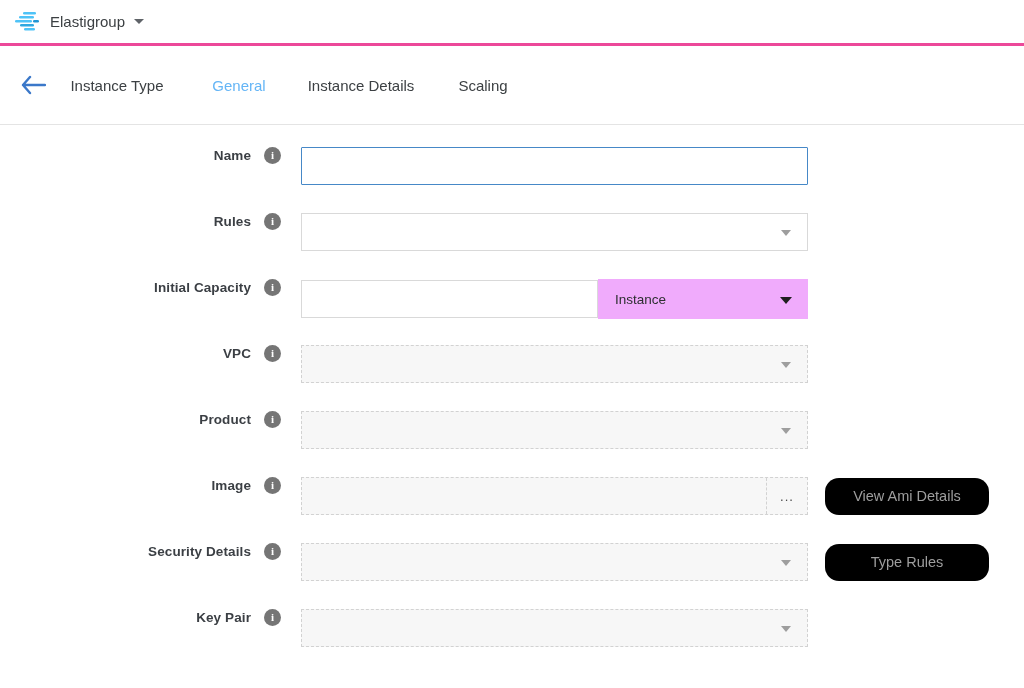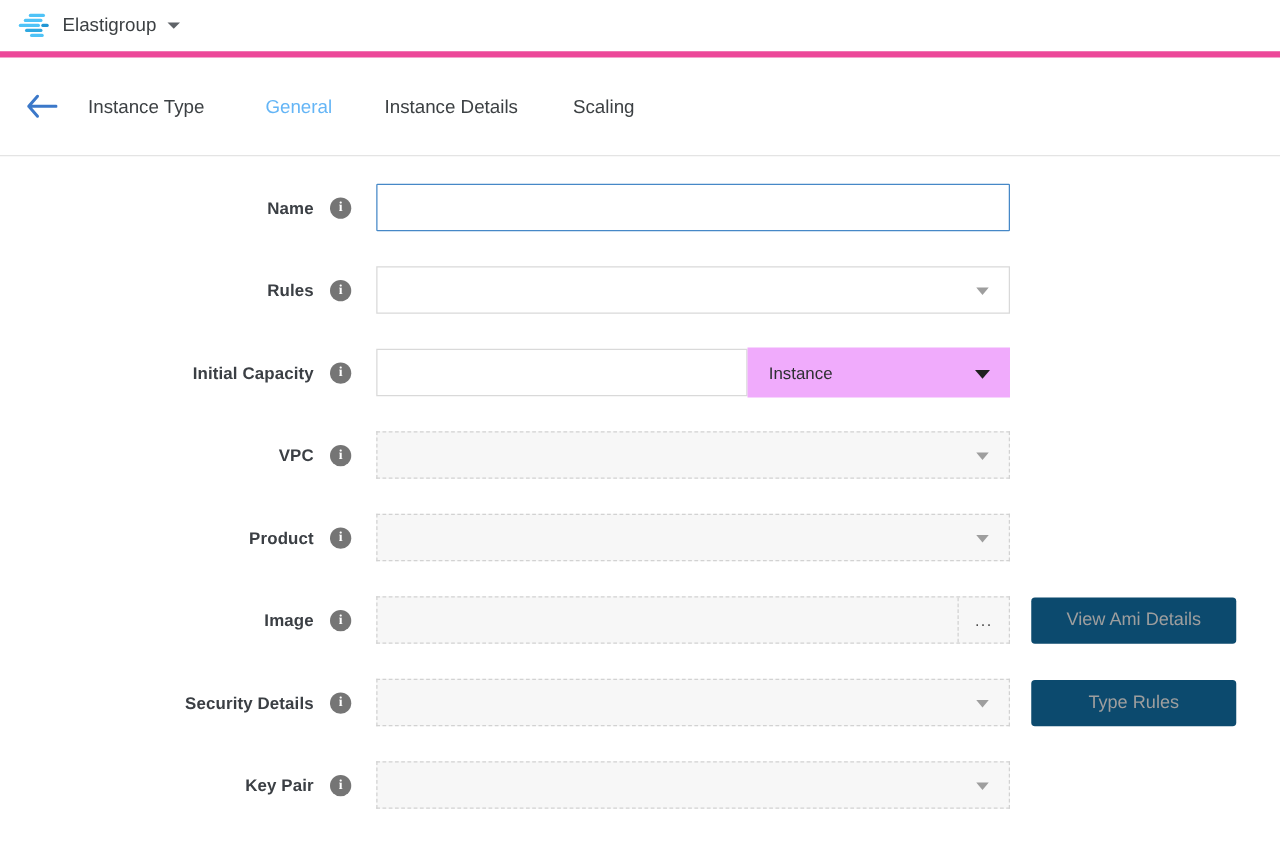--- a/index.html
+++ b/index.html
@@ -6,21 +6,21 @@
   html, body { width: 1024px; height: 688px; overflow: hidden; }
   body {
     background: #ffffff;
     font-family: "Liberation Sans", sans-serif;
     color: #3b3f44;
   }
 
   
   .topbar {
     height: 46px;
-    border-bottom: 5px solid #ec4899;
+    border-bottom: 3px solid #ec4899;
     display: flex;
     align-items: center;
     padding: 0 14px;
   }
   .brand-wrap { display: flex; align-items: center; cursor: pointer; }
   .brand-logo { width: 26px; height: 26px; }
   .brand-name { margin-left: 10px; font-size: 15px; color: #3c4043; }
   .brand-caret {
     margin-left: 9px;
     width: 0; height: 0;
@@ -50,21 +50,21 @@
     color: #3c4043;
     cursor: pointer;
     padding: 6px 0;
   }
   .tab.active { color: #64b5f6; }
 
   
   .form { padding-top: 22px; }
   .row {
     display: flex;
-    align-items: center;
+    align-items: flex-start;
     height: 38px;
     margin-bottom: 28px;
   }
   .label-cell {
     width: 281px;
     display: flex;
     justify-content: flex-end;
     align-items: center;
     flex-shrink: 0;
   }
@@ -161,23 +161,23 @@
     display: flex; align-items: center; justify-content: center;
     font-size: 13px;
     color: #4a4a4a;
     letter-spacing: 1px;
     cursor: pointer;
   }
 
   .side-btn {
     margin-left: 17px;
     width: 164px; height: 37px;
-    background: #0c4a6e;
+    background: #000000;
     border: none;
-    border-radius: 3px;
+    border-radius: 14px;
     color: #9e9e9e;
     font-size: 14.5px;
     font-family: "Liberation Sans", sans-serif;
     cursor: pointer;
   }
 </style>
 </head>
 <body>
 
 <div class="topbar">

